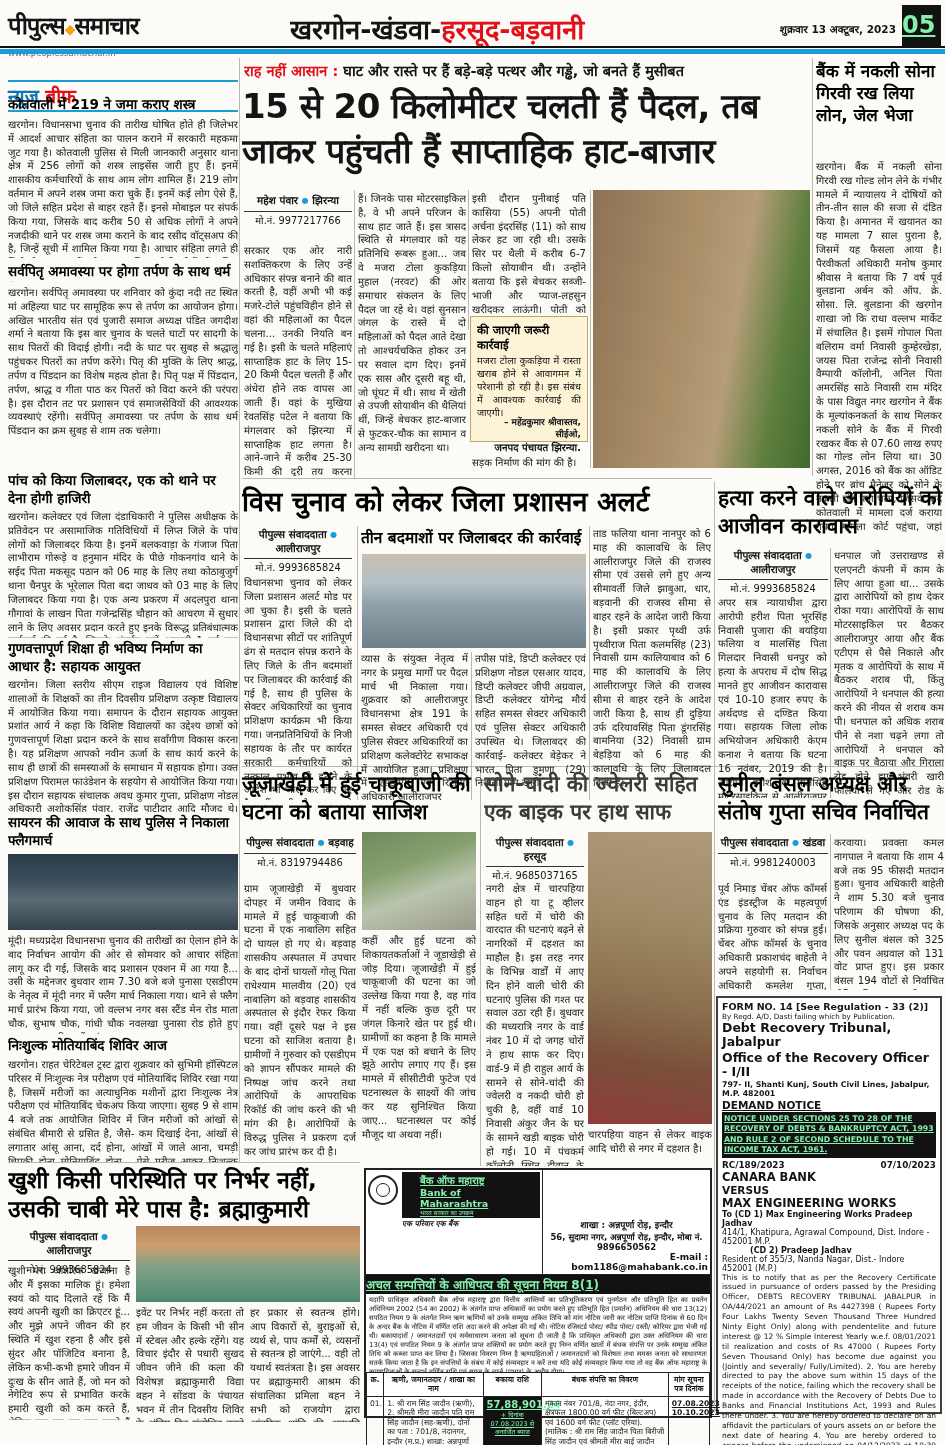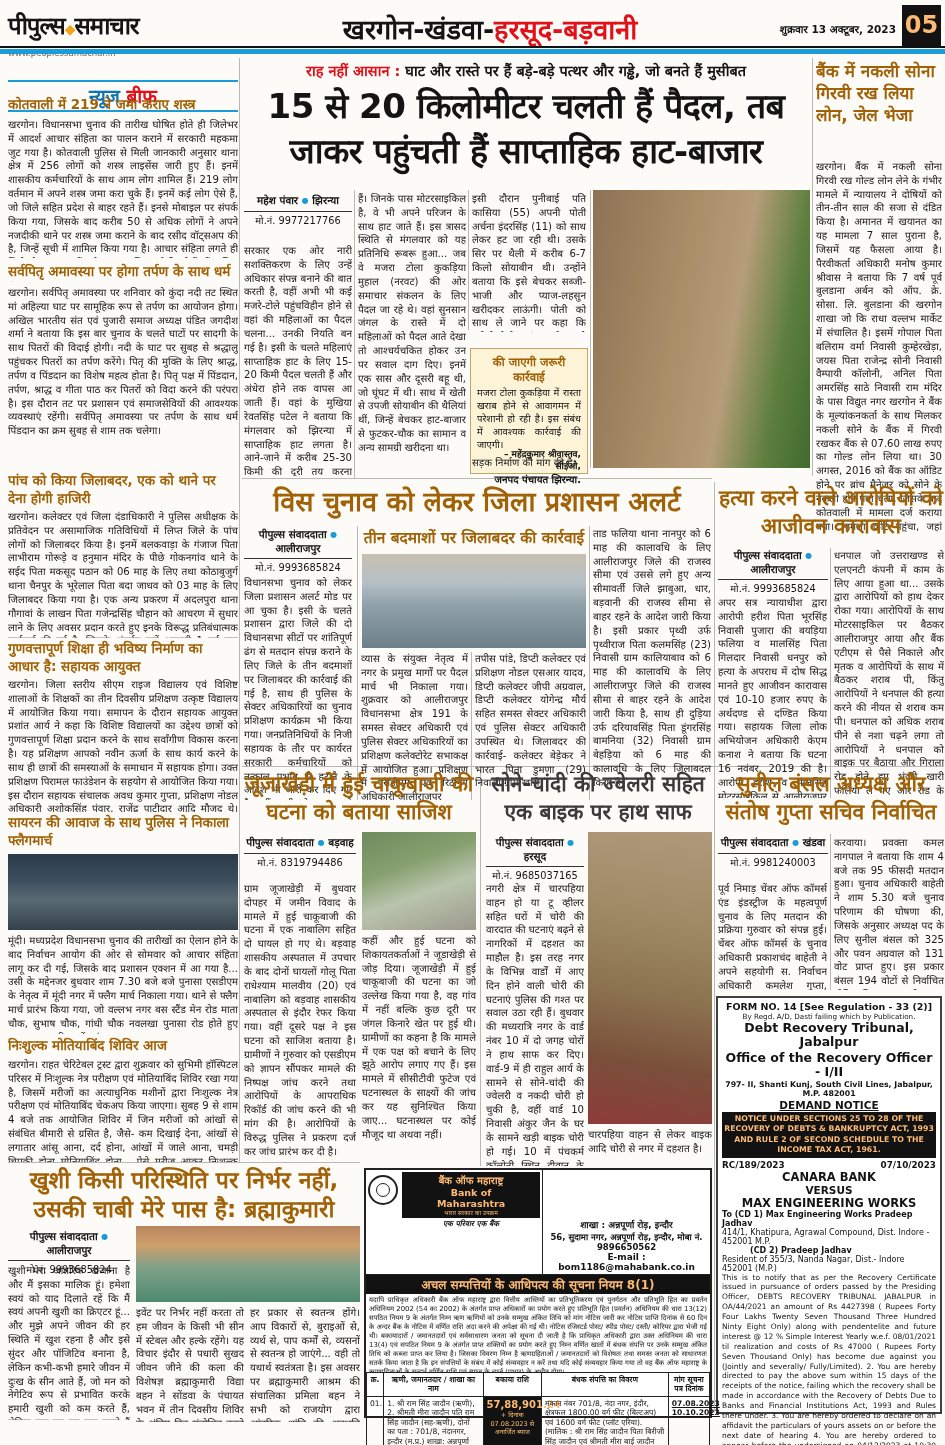--- a/index.html
+++ b/index.html
@@ -1,34 +1,34 @@
 <!DOCTYPE html>
 <html><head>
 <meta charset="utf-8">
 <style>
   html,body{margin:0;padding:0;background:#e8e8e4;}
   .page{position:relative;width:945px;height:1445px;margin:0 auto;background:#fcfbf7;
         font-family:"DejaVu Sans",sans-serif;color:#141414;overflow:hidden;}
   .abs{position:absolute;}
-  .c{text-align:center;}
+  .c{text-align:left;}
   .j{text-align:justify;text-justify:inter-word;}
   .ov{overflow:hidden;}
   .body-txt{font-size:10.1px;line-height:1.37;color:#191919;}
-  .hl{font-weight:bold;color:#a16207;}
+  .hl{font-weight:bold;color:#000000;}
   .red{color:#e11019;}
   .blue{color:#0d74b8;}
   .byline{font-size:10.4px;font-weight:bold;text-align:center;line-height:1.3;}
   .byline .dot{color:#1a9cd8;font-size:8px;vertical-align:1px;}
   .phone{font-size:9.8px;text-align:center;font-weight:normal;margin-top:2px;}
   .vrule{background:#b9b9b2;width:1px;}
   .hrule{background:#b9b9b2;height:1px;}
   .photo{background:#888;}
   .qbox{background:#fdf4d7;border:1px solid #b9a868;padding:5px 6px;}
   .nb-head{border-top:2px solid #1a9cd8;border-bottom:2px solid #1a9cd8;}
-  .blackbar{background:#121212;color:#fdba74;}
+  .blackbar{background:#121212;color:#86efac;text-decoration:underline;}
   table.adtbl{border-collapse:collapse;width:100%;table-layout:fixed;}
   table.adtbl td,table.adtbl th{border:1px solid #222;padding:2px 3px;vertical-align:top;
       font-size:7.6px;line-height:1.25;}
   .small-cap{font-size:8px;line-height:1.3;}
 </style>
 </head>
 <body>
 
 <div class="page">
 
@@ -85,21 +85,21 @@
   <div class="abs c ov" style="left:242px;top:84px;width:568px;height:106px;font-size:34px;font-weight:bold;line-height:1.32;letter-spacing:-0.5px;">15 से 20 किलोमीटर चलती हैं पैदल, तब जाकर पहुंचती हैं साप्ताहिक हाट-बाजार</div>
   <div class="abs" style="left:244px;top:194px;width:108px;">
     <div class="byline" style="border-bottom:1px solid #333;padding-bottom:3px;">
       <span>महेश पंवार</span> <span class="dot">●</span> <span>झिरन्या</span>
     </div>
     <div class="phone">मो.नं. 9977217766</div>
   </div>
   <div class="abs body-txt j ov" style="left:244px;top:244px;width:108px;height:232px;">सरकार एक ओर नारी सशक्तिकरण के लिए उन्हें अधिकार संपन्न बनाने की बात करती है, वहीं अभी भी कई मजरे-टोले पहुंचविहीन होने से वहां की महिलाओं का पैदल चलना... उनकी नियति बन गई है। इसी के चलते महिलाएं साप्ताहिक हाट के लिए 15-20 किमी पैदल चलती हैं और अंधेरा होने तक वापस आ जाती हैं। वहां के मुखिया रेवतसिंह पटेल ने बताया कि मंगलवार को झिरन्या में साप्ताहिक हाट लगता है। आने-जाने में करीब 25-30 किमी की दूरी तय करना पड़ती है। यहां के लोग पैदल सफर कर हाट जाते हैं, इसलिए अक्सर महिलाएं और उनके साथ बच्चे भी बाजार जाते हैं।</div>
   <div class="abs body-txt j ov" style="left:358px;top:192px;width:108px;height:284px;">हैं। जिनके पास मोटरसाइकिल है, वे भी अपने परिजन के साथ हाट जाते हैं। इस त्रासद स्थिति से मंगलवार को यह प्रतिनिधि रूबरू हुआ... जब वे मजरा टोला कुकड़िया मुहाल (नरवट) की ओर समाचार संकलन के लिए पैदल जा रहे थे। वहां सुनसान जंगल के रास्ते में दो महिलाओं को पैदल आते देखा तो आश्चर्यचकित होकर उन पर सवाल दाग दिए। इनमें एक सास और दूसरी बहू थी, जो घूंघट में थी। साथ में खेती से उपजी सोयाबीन की थैलियां थीं, जिन्हें बेचकर हाट-बाजार से फुटकर-चौक का सामान व अन्य सामग्री खरीदना था।</div>
   <div class="abs body-txt j ov" style="left:472px;top:192px;width:114px;height:140px;">इसी दौरान पुनीबाई पति कासिया (55) अपनी पोती अर्चना इंदरसिंह (11) को साथ लेकर हट जा रही थी। उसके सिर पर थैली में करीब 6-7 किलो सोयाबीन थी। उन्होंने बताया कि इसे बेचकर सब्जी-भाजी और प्याज-लहसुन खरीदकर लाऊंगी। पोती को साथ ले जाने पर कहा कि अकेले कैसे जाएं... और आते समय हाट से खरीदा हुआ सामान भी उठाकर लाना पड़ता है। मुखिया पटेल ने जिला प्रशासन से शीघ्र ही</div>
-  <div class="abs qbox" style="left:470px;top:348px;width:104px;height:114px;">
+  <div class="abs qbox" style="left:470px;top:316px;width:104px;height:114px;">
     <div class="c hl ov" style="font-size:11.5px;margin-bottom:3px;">की जाएगी जरूरी कार्रवाई</div>
     <div class="j ov" style="font-size:9.6px;line-height:1.35;height:62px;">मजरा टोला कुकड़िया में रास्ता खराब होने से आवागमन में परेशानी हो रही है। इस संबंध में आवश्यक कार्रवाई की जाएगी।</div>
     <div style="font-size:9px;font-weight:bold;text-align:right;line-height:1.3;">– महेंद्रकुमार श्रीवास्तव, सीईओ,</div>
     <div style="font-size:10px;font-weight:bold;text-align:right;">जनपद पंचायत झिरन्या.</div>
   </div>
   <div class="abs body-txt ov" style="left:472px;top:456px;width:114px;height:16px;">सड़क निर्माण की मांग की है।</div>
   <div class="abs photo" style="left:593px;top:190px;width:217px;height:278px;background:linear-gradient(100deg,#8d7355 0%,#a98e68 40%,#b59d78 62%,#5e7f3e 82%,#3f6a2f 100%);"></div>
 
   <div class="abs hl ov" style="left:816px;top:60px;width:126px;height:96px;font-size:17px;line-height:1.3;">बैंक में नकली सोना गिरवी रख लिया लोन, जेल भेजा</div>
   <div class="abs body-txt j ov" style="left:816px;top:160px;width:126px;height:372px;">खरगोन। बैंक में नकली सोना गिरवी रख गोल्ड लोन लेने के गंभीर मामले में न्यायालय ने दोषियों को तीन-तीन साल की सजा से दंडित किया है। अमानत में खयानत का यह मामला 7 साल पुराना है, जिसमें यह फैसला आया है। पैरवीकर्ता अधिकारी मनोष कुमार श्रीवास ने बताया कि 7 वर्ष पूर्व बुलडाना अर्बन को ऑप. क्रे. सोसा. लि. बुलडाना की खरगोन शाखा जो कि राधा वल्लभ मार्केट में संचालित है। इसमें गोपाल पिता बलिराम वर्मा निवासी कुम्हेरखेड़ा, जयस पिता राजेन्द्र सोनी निवासी वैम्पायी कॉलोनी, अनिल पिता अमरसिंह साठे निवासी राम मंदिर के पास विद्युत नगर खरगोन ने बैंक के मूल्यांकनकर्ता के साथ मिलकर नकली सोने के बैंक में गिरवी रखकर बैंक से 07.60 लाख रुपए का गोल्ड लोन लिया था। 30 अगस्त, 2016 को बैंक का ऑडिट होने पर ब्रांच मैनेजर को सोने के नकली होने पता चला, जिसके बाद कोतवाली में मामला दर्ज कराया गया। मामला कोर्ट पहुंचा, जहां गोपाल अनिल एवं जयस को 3-3 वर्ष की सजा सुनाई गई।</div>
@@ -206,21 +206,21 @@
         <div class="blackbar c" style="padding:1px 18px;">
           <div style="font-size:10px;font-weight:bold;">बैंक ऑफ महाराष्ट्र</div>
           <div style="font-size:9.5px;font-weight:bold;">Bank of Maharashtra</div>
           <div style="font-size:6px;">भारत सरकार का उपक्रम</div>
         </div>
         <div class="c" style="font-size:7.5px;font-style:italic;font-weight:bold;">एक परिवार एक बैंक</div>
       </div>
       <div style="flex:1;border-left:1px solid #222;padding:2px;text-align:center;">
         <div style="font-size:9px;font-weight:bold;margin-top:46px;">शाखा : अन्नपूर्णा रोड़, इन्दौर</div>
         <div style="font-size:8.5px;font-weight:bold;">56, सुदामा नगर, अन्नपूर्णा रोड़, इन्दौर, मोबा नं. 9896650562</div>
-        <div style="font-size:9px;font-weight:bold;">E-mail : bom1186@mahabank.co.in</div>
+        <div style="font-size:9px;font-weight:bold;text-align:right;">E-mail : bom1186@mahabank.co.in</div>
       </div>
     </div>
     <div class="blackbar c" style="font-size:12px;font-weight:bold;padding:1px 0;">अचल सम्पत्तियों के आधिपत्य की सूचना नियम 8(1)</div>
     <div class="j ov" style="font-size:6.9px;line-height:1.3;padding:2px 3px;height:74px;">यदापि प्राधिकृत अधिकारी बैंक ऑफ महाराष्ट्र द्वारा वित्तीय आस्तियों का प्रतिभूतिकरण एवं पुनर्गठन और प्रतिभूति हित का प्रवर्तन अधिनियम 2002 (54 का 2002) के अंतर्गत प्राप्त अधिकारों का प्रयोग करते हुए प्रतिभूति हित (प्रवर्तन) अधिनियम की धारा 13(12) सपठित नियम 9 के अंतर्गत निम्न ऋण ऋणियों को उनके सम्मुख अंकित तिथि को मांग नोटिस जारी कर नोटिस प्राप्ति दिनांक से 60 दिन के अन्दर बैंक के नोटिस में वर्णित राशि अदा करने की अपेक्षा की गई थी। नोटिस रजिस्टर्ड पोस्ट/ स्पीड पोस्ट/ दस्ती/ कोरियर द्वारा भेजी गई थी। बकायादारों / जमानतदारों एवं सर्वसाधारण जनता को सूचना दी जाती है कि प्राधिकृत अधिकारी द्वारा उक्त अधिनियम की धारा 13(4) एवं सपठित नियम 9 के अंतर्गत प्राप्त शक्तियों का प्रयोग करते हुए निम्न वर्णित खातों में बंधक संपत्ति पर उनके सम्मुख अंकित तिथि को कब्जा प्राप्त कर लिया है। जिसका विवरण निम्न है ऋणग्रहिताओं / जमानतदारों को विशेषतः तथा समस्त जनता को साधारणतः सतर्क किया जाता है कि इन संपत्तियों के संबंध में कोई संव्यवहार न करें तथा यदि कोई संव्यवहार किया गया तो वह बैंक ऑफ महाराष्ट्र के ऋणग्रहिताओं के सन्दर्भ वर्णित राशि एवं ब्याज के चार्ज (प्रभार) के अधीन होगा।</div>
     <table class="adtbl">
       <colgroup>
           <col style="width:5%">
           <col style="width:29%">
           <col style="width:17%">
           <col style="width:37%">

